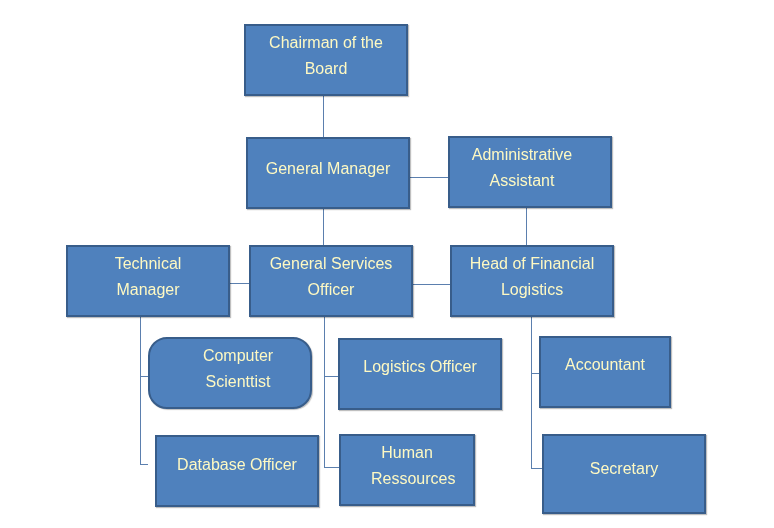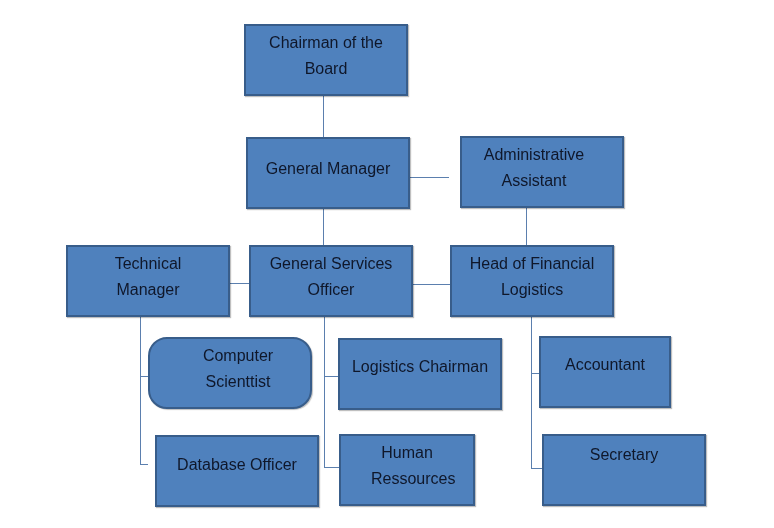--- a/index.html
+++ b/index.html
@@ -1,20 +1,20 @@
 <!DOCTYPE html>
 <html><head>
 <meta charset="utf-8">
 <style>
   html, body { margin:0; padding:0; background:#ffffff; }
   body { width:774px; height:528px; position:relative; overflow:hidden; font-family:"Liberation Sans", sans-serif; }
   .box {
     position:absolute; box-sizing:border-box;
     background:#4f81bd; border:2px solid #385d8a;
-    color:#0f172a; font-size:16px; line-height:26px;
+    color:#fef9c3; font-size:16px; line-height:26px;
     text-align:center; padding-top:4px;
     box-shadow: 1px 1px 1px rgba(0,0,0,0.25);
   }
   .line { position:absolute; background:#5b7fae; }
   .h { height:1px; }
   .v { width:1px; }
 </style>
 </head>
 <body>
 
@@ -38,21 +38,21 @@
 <div class="line h" style="left:531px; top:468px; width:12px;"></div>
 
 <div class="box" style="left:244px; top:24px; width:164px; height:72px;">
   <span>Chairman of the Board</span>
 </div>
 
 <div class="box" style="left:246px; top:137px; width:164px; height:72px; padding-top:17px;">
   <span>General Manager</span>
 </div>
 
-<div class="box" style="left:448px; top:136px; width:164px; height:72px; padding-left:14px; padding-right:30px;margin-left:12px;">
+<div class="box" style="left:448px; top:136px; width:164px; height:72px; padding-left:14px; padding-right:30px;">
   <span>Administrative Assistant</span>
 </div>
 
 <div class="box" style="left:54px; top:245px; width:164px; height:72px; padding-left:30px; padding-right:30px;margin-left:12px;">
   <span>Technical Manager</span>
 </div>
 
 <div class="box" style="left:249px; top:245px; width:164px; height:72px; padding-left:12px; padding-right:12px;text-align:center;">
   <span>General Services Officer</span>
 </div>
@@ -63,26 +63,26 @@
 
 <div class="box" style="left:148px; top:337px; width:164px; height:72px; padding-left:30px; padding-right:14px;border-radius:19px;">
   <span>Computer Scienttist</span>
 </div>
 
 <div class="box" style="left:147px; top:435px; width:164px; height:72px; padding-top:15px;margin-left:8px;">
   <span>Database Officer</span>
 </div>
 
 <div class="box" style="left:338px; top:338px; width:164px; height:72px; padding-top:14px;">
-  <span>Logistics Chairman</span>
+  <span>Logistics Officer</span>
 </div>
 
 <div class="box" style="left:339px; top:434px; width:136px; height:72px; padding-left:30px; padding-right:30px;">
   <span>Human Ressources</span>
 </div>
 
 <div class="box" style="left:539px; top:336px; width:132px; height:72px; padding-top:14px;">
   <span>Accountant</span>
 </div>
 
-<div class="box" style="left:542px; top:434px; width:164px; height:72px; padding-top:6px;">
+<div class="box" style="left:542px; top:434px; width:164px; height:80px; padding-top:20px;">
   <span>Secretary</span>
 </div>
 
 </body></html>

